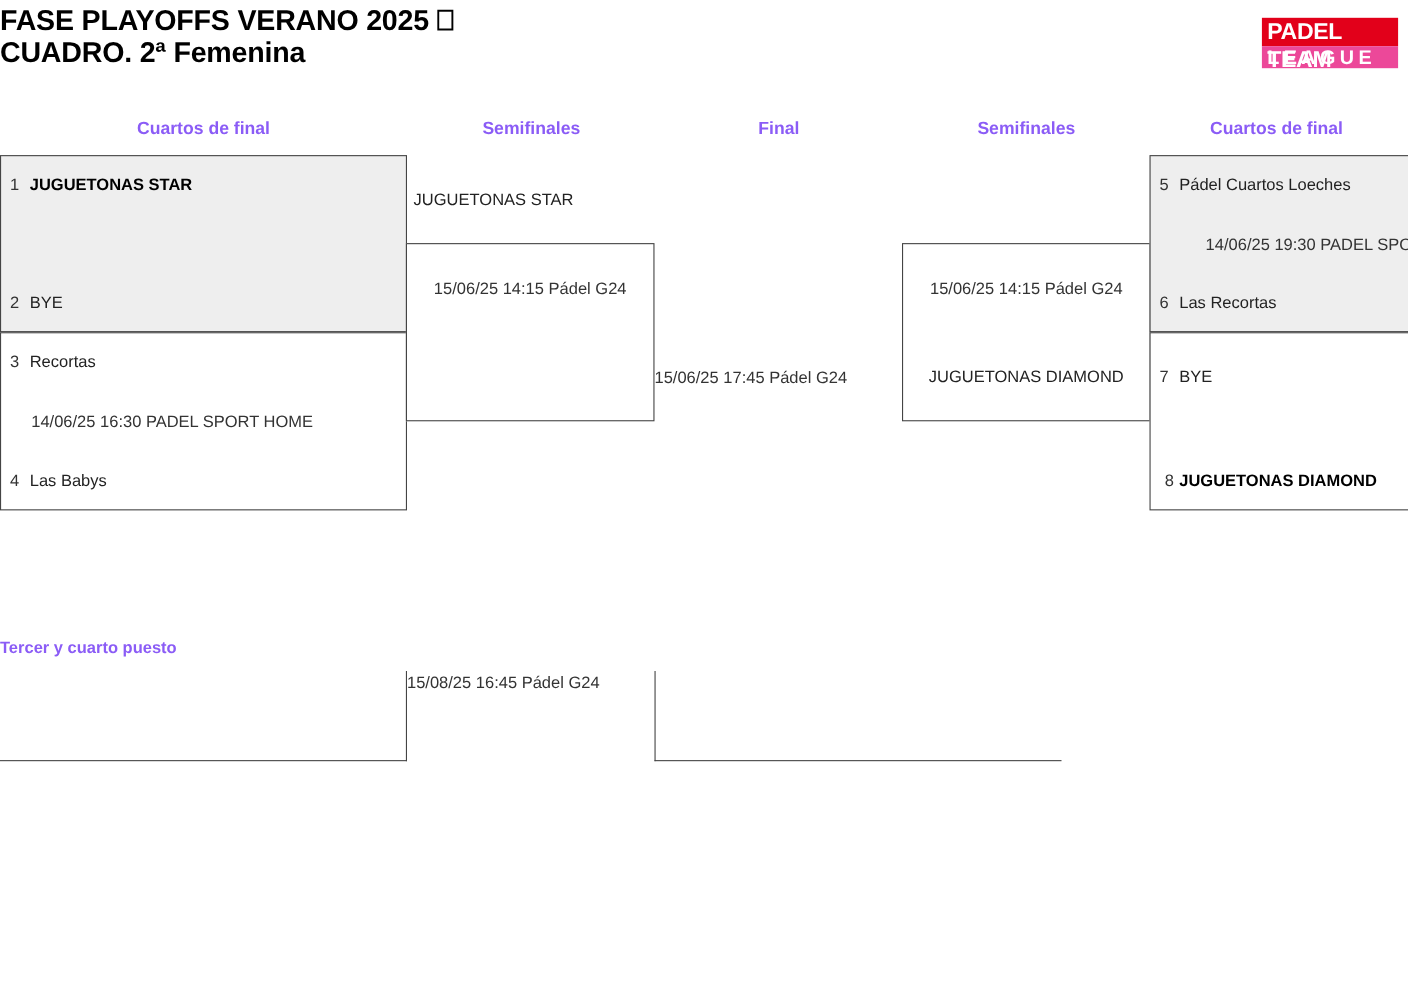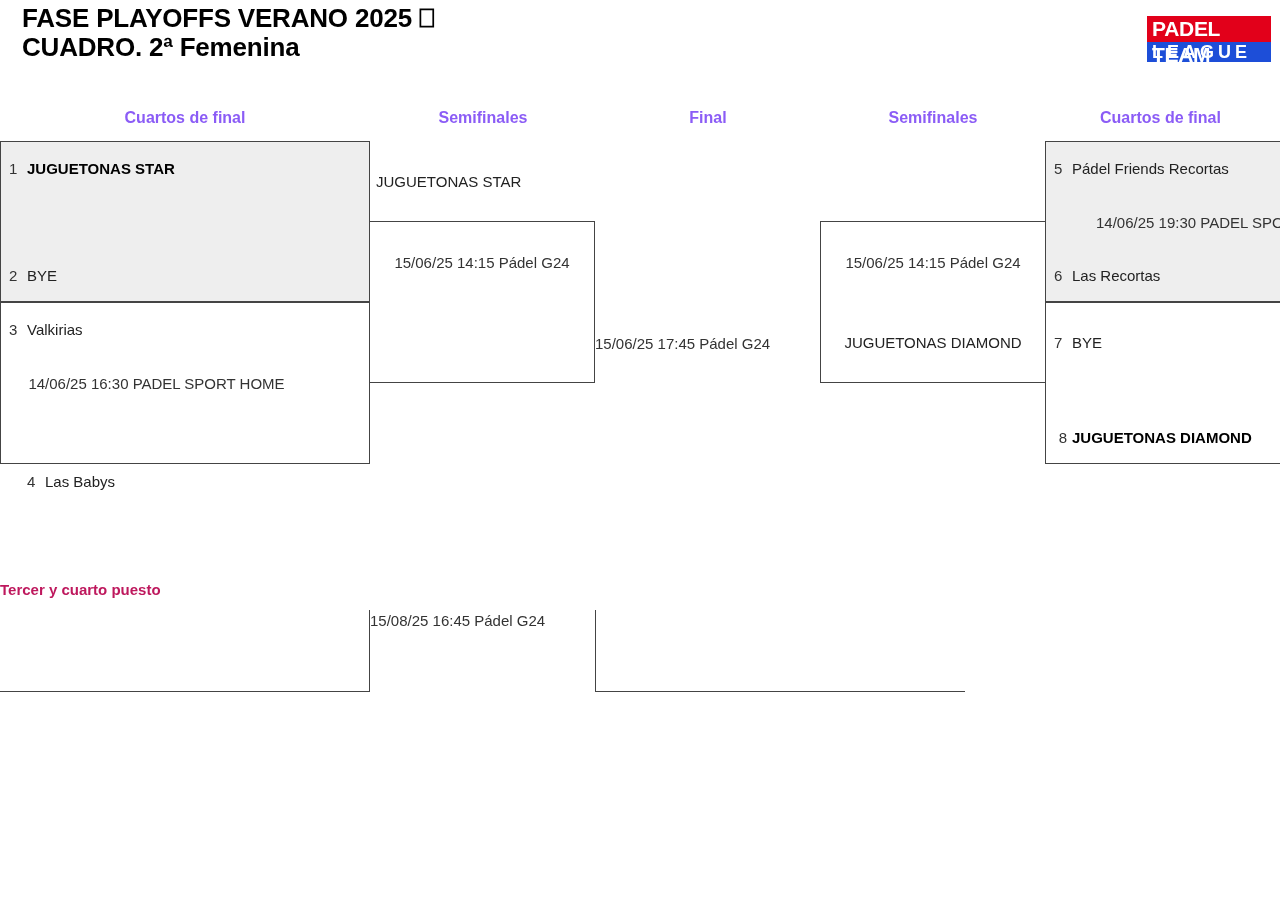--- a/index.html
+++ b/index.html
@@ -23,21 +23,20 @@
     position: absolute;
     left: 0px;
     top: 4px;
     width: 900px;
     font-size: 26px;
     font-weight: bold;
     line-height: 1.13;
     letter-spacing: -0.2px;
     color: #000000;
     white-space: pre-line;
-    margin-left: 22px;
   }
   #brand-logo {
     position: absolute;
     left: 1147px;
     top: 16px;
     width: 150px;
     height: 48px;
     overflow: hidden;
   }
   #brand-logo .logo-top {
@@ -47,21 +46,21 @@
     font-weight: bold;
     line-height: 26px;
     height: 26px;
     letter-spacing: -0.3px;
     padding: 0 4px 0 5px;
     font-family: "Liberation Sans", sans-serif;
     width: 124px;
     box-sizing: border-box;
   }
   #brand-logo .logo-bottom {
-    background: #1d4ed8;
+    background: #ec4899;
     color: #ffffff;
     font-size: 18px;
     font-weight: bold;
     line-height: 20px;
     height: 20px;
     letter-spacing: 4px;
     padding: 0 4px 0 5px;
     width: 124px;
     box-sizing: border-box;
   }
@@ -116,21 +115,21 @@
     white-space: nowrap;
   }
 
   
   #third-place-title {
     position: absolute;
     left: 0px;
     top: 581px;
     font-size: 15px;
     font-weight: bold;
-    color: #be185d;
+    color: #8b5cf6;
     white-space: nowrap;
   }
   .tp-line-v {
     position: absolute;
     width: 1px;
     background: #444444;
   }
   .tp-line-h {
     position: absolute;
     height: 1px;
@@ -160,44 +159,44 @@
   <span class="seed">1</span><span class="team win">JUGUETONAS STAR</span>
 </div>
 <div class="slot" style="left:9px; top:267px;">
   <span class="seed">2</span><span class="team">BYE</span>
 </div>
 <div class="match-meta" style="left:0px; top:214px; width:370px; text-align:center;"></div>
 
 <div class="match-box" style="left:0px; top:302px; width:370px; height:162px;">
 </div>
 <div class="slot" style="left:9px; top:321px;">
-  <span class="seed">3</span><span class="team">Valkirias</span>
-</div>
-<div class="slot" style="left:27px; top:429px;margin-top:44px;">
+  <span class="seed">3</span><span class="team">Recortas</span>
+</div>
+<div class="slot" style="left:9px; top:429px;">
   <span class="seed">4</span><span class="team">Las Babys</span>
 </div>
 <div class="match-meta" style="left:0px; top:375px; width:313px; text-align:center;">14/06/25 16:30 PADEL SPORT HOME</div>
 
 <div class="advance-label" style="left:376px; top:173px;">JUGUETONAS STAR</div>
 
 <div class="match-box" style="left:369px; top:221px; width:226px; height:162px;">
 </div>
 <div class="match-meta" style="left:369px; top:254px; width:226px; text-align:center;">15/06/25 14:15 Pádel G24</div>
 
 <div class="match-meta" style="left:595px; top:335px; width:226px; text-align:left;">15/06/25 17:45 Pádel G24</div>
 
 <div class="match-box" style="left:820px; top:221px; width:226px; height:162px;">
 </div>
 <div class="match-meta" style="left:820px; top:254px; width:226px; text-align:center;">15/06/25 14:15 Pádel G24</div>
 <div class="advance-label" style="left:820px; top:334px; width:226px; text-align:center;">JUGUETONAS DIAMOND</div>
 
 <div class="match-box shaded" style="left:1045px; top:141px; width:280px; height:161px;">
 </div>
 <div class="slot" style="left:1054px; top:160px;">
-  <span class="seed">5</span><span class="team">Pádel Friends Recortas</span>
+  <span class="seed">5</span><span class="team">Pádel Cuartos Loeches</span>
 </div>
 <div class="slot" style="left:1054px; top:267px;">
   <span class="seed">6</span><span class="team">Las Recortas</span>
 </div>
 <div class="match-meta" style="left:1096px; top:214px;">14/06/25 19:30 PADEL SPORT HOME</div>
 
 <div class="match-box" style="left:1045px; top:302px; width:280px; height:162px;">
 </div>
 <div class="slot" style="left:1054px; top:334px;">
   <span class="seed">7</span><span class="team">BYE</span>

